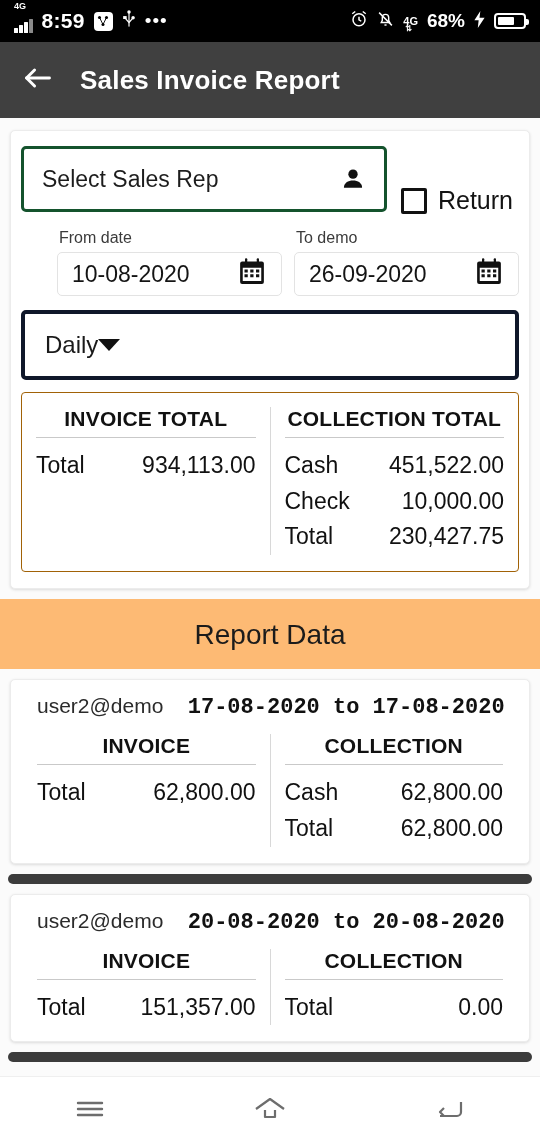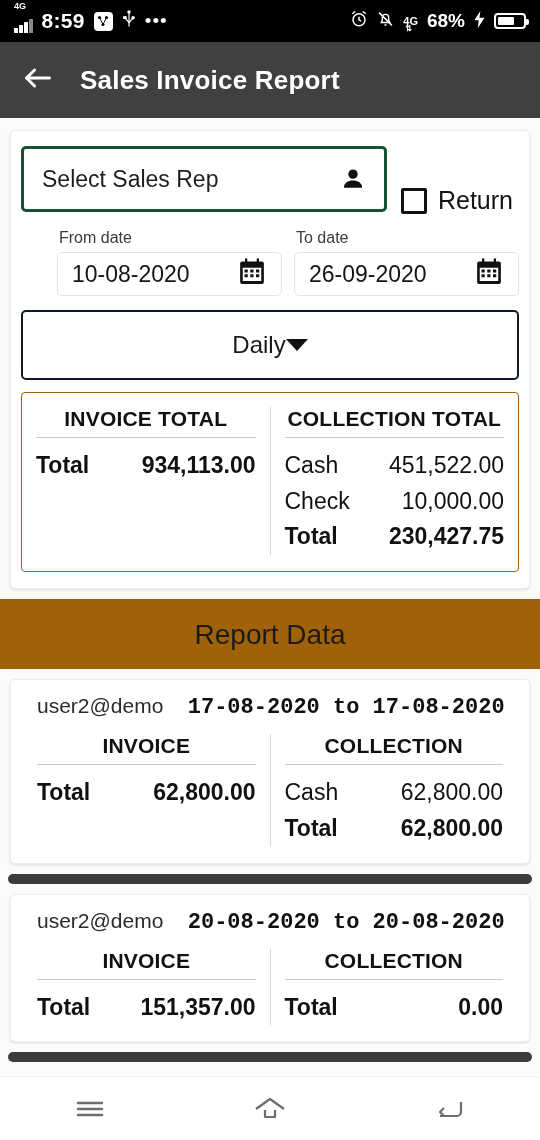--- a/index.html
+++ b/index.html
@@ -77,38 +77,38 @@
   .dates { display: flex; gap: 12px; margin-top: 14px; padding-left: 36px; }
   .date-col { flex: 1 1 0; }
   .date-lbl { font-size: 16px; color: #3b3b3b; margin-bottom: 5px; padding-left: 2px; }
   .date-box {
     height: 44px; border: 1px solid #e3e3e3; border-radius: 5px; background: #fff;
     display: flex; align-items: center; justify-content: space-between; padding: 0 14px 0 14px;
   }
   .date-val { font-size: 23px; color: #141414; }
 
   .period {
-    margin: 14px 0 0 0; height: 70px; border: 2px solid #0f172a; border-radius: 5px;
-    display: flex; align-items: center; justify-content: center; padding: 0 36px;
+    margin: 14px 0 0 0; height: 70px; border: 4px solid #0f172a; border-radius: 5px;
+    display: flex; align-items: center; justify-content: flex-start; padding: 0 20px;
     background: #fff;
   }
   .period .val { font-size: 24px; color: #1a1a1a; }
   .caret { width: 0; height: 0; border-left: 11px solid transparent; border-right: 11px solid transparent; border-top: 12px solid #111; }
 
   
   .totals { margin-top: 12px; border: 1px solid #a16207; border-radius: 4px; display: flex; padding: 14px 0 16px 0; background: #fff; }
   .tcol { flex: 1 1 0; padding: 0 14px; }
   .tcol.right { border-left: 1px solid #d8d8d8; }
   .thead { text-align: center; font-size: 21px; font-weight: bold; color: #111; letter-spacing: .2px; padding-bottom: 6px; }
   .thead-rule { border-bottom: 1px solid #c9c9c9; margin-bottom: 10px; }
   .trow { display: flex; justify-content: space-between; align-items: baseline; font-size: 23px; color: #111; line-height: 1.55; }
-  .trow.bold, .trow.bold * { font-weight: bold; }
-
-  
-  .band { background: #a16207; text-align: center; padding: 20px 0 18px 0; margin-top: 10px; }
+  .trow.bold, .trow.bold * { font-weight: normal; }
+
+  
+  .band { background: #fdba74; text-align: center; padding: 20px 0 18px 0; margin-top: 10px; }
   .band-title { font-size: 28px; color: #1b1b1b; }
 
   .rcard { margin: 10px 10px 0 10px; padding: 14px 12px 16px 12px; }
   .rhead { display: flex; align-items: baseline; gap: 18px; padding: 0 6px 0 14px; }
   .rhead .user { font-size: 21px; color: #2b2b2b; }
   .rhead .range { font-size: 22px; font-weight: bold; color: #111; flex: 1 1 auto; text-align: center; font-family: Liberation Mono, monospace; }
   .rtable { display: flex; margin-top: 14px; }
 
   .scrollstrip { height: 10px; margin: 10px 8px 0 8px; background: #3c3c3c; border-radius: 6px; }
 
@@ -230,21 +230,21 @@
                     <rect x="15.2" y="10" width="2.6" height="2.4"></rect>
                     <rect x="6" y="13.8" width="2.6" height="2.4"></rect>
                     <rect x="10.6" y="13.8" width="2.6" height="2.4"></rect>
                     <rect x="15.2" y="13.8" width="2.6" height="2.4"></rect>
                   </g>
                 </svg>
             </span>
           </div>
         </div>
         <div class="date-col">
-          <div class="date-lbl">To date</div>
+          <div class="date-lbl">To demo</div>
           <div class="date-box">
             <span class="date-val">26-09-2020</span>
             <span>
               <svg width="30" height="30" viewBox="0 0 24 24" fill="#111">
                   <rect x="6.4" y="1" width="1.8" height="4" rx=".8"></rect>
                   <rect x="15.8" y="1" width="1.8" height="4" rx=".8"></rect>
                   <rect x="2.5" y="3.6" width="19" height="18" rx="1.6"></rect>
                   <rect x="4.6" y="8.6" width="14.8" height="10.6" fill="#fff"></rect>
                   <g fill="#111">
                     <rect x="6" y="10" width="2.6" height="2.4"></rect>

